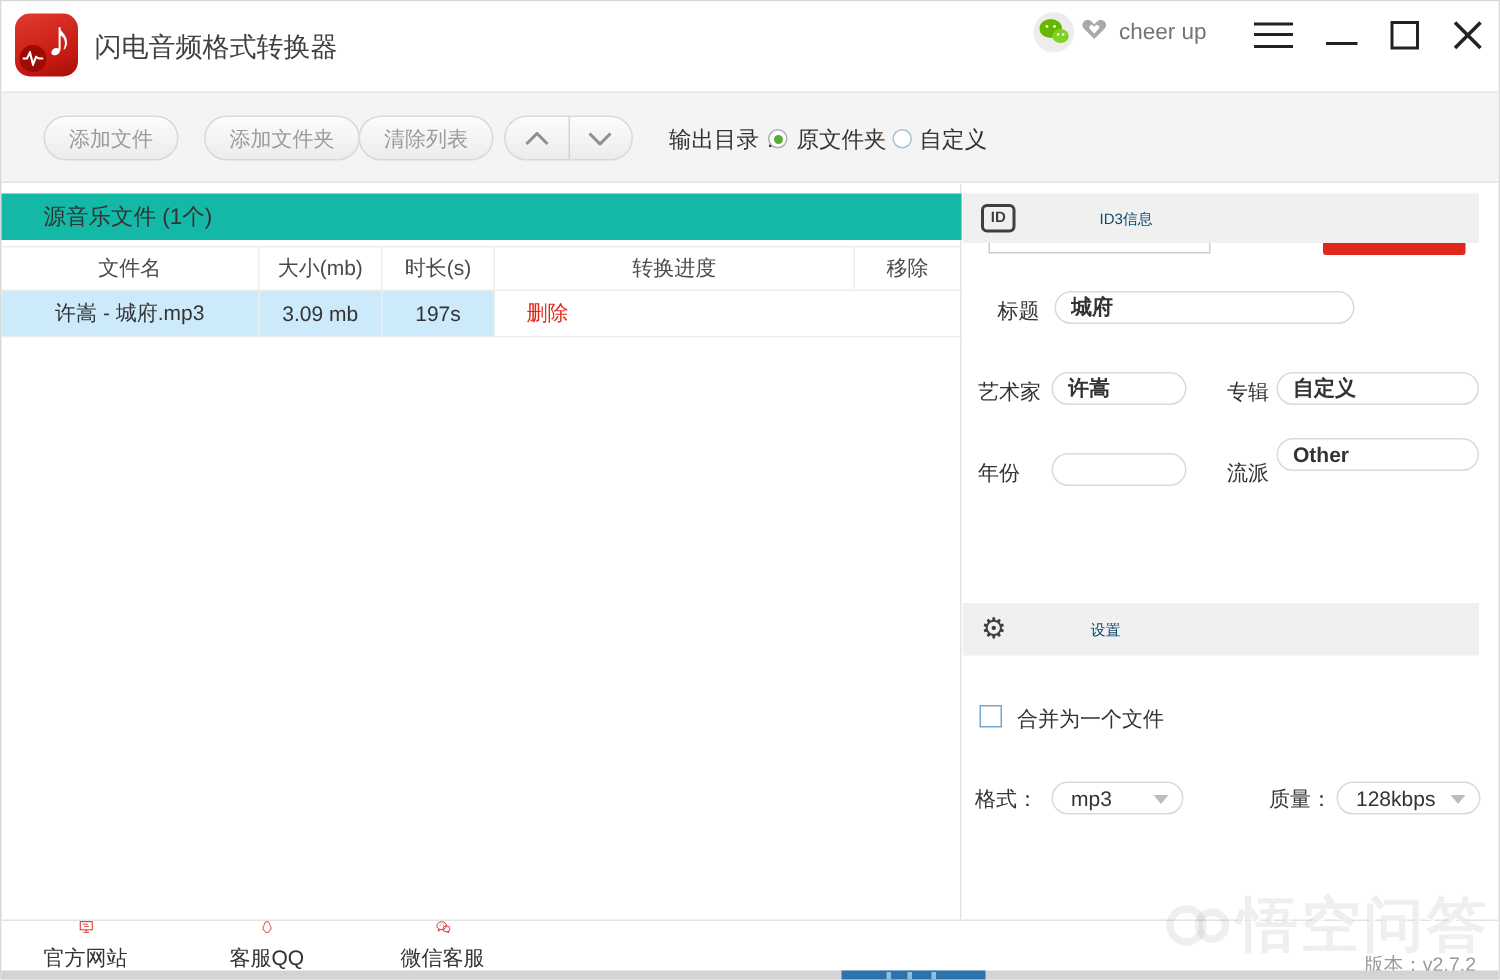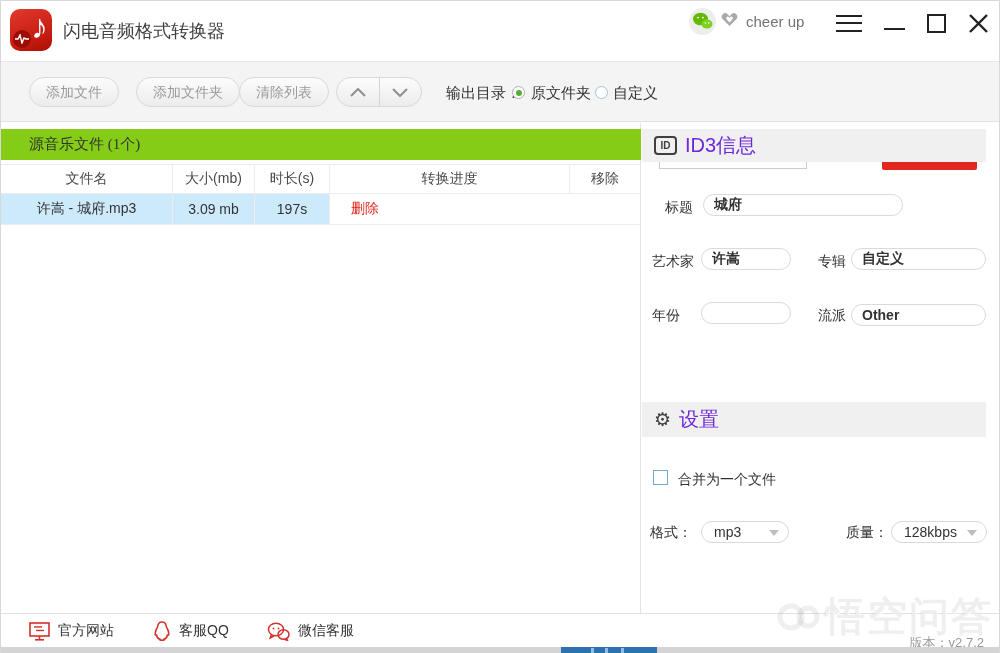--- a/index.html
+++ b/index.html
@@ -40,52 +40,52 @@
   .radio.unchecked { border:1px solid #a4c2d6; }
   .radio-label { position:absolute; top:22px; font-size:15px; color:#333; cursor:pointer; }
   .path-input { position:absolute; left:658px; top:74px; width:148px; height:33px; border:1px solid #ccc; background:#fff; padding:0 6px; font-size:14px; }
   .folder-btn { position:absolute; left:836px; top:77px; cursor:pointer; }
   .start-btn { position:absolute; left:881px; top:75px; width:95px; height:33px; background:#e2281e; color:#fff;
                font-size:16px; border:none; border-radius:2px; cursor:pointer; letter-spacing:1px; }
 
   
   .main { position:absolute; left:0; top:122px; width:100%; height:490px; }
   .left-panel { position:absolute; left:0; top:0; width:640px; height:100%; border-right:1px solid #e3e3e3; }
-  .section-bar { background:#84cc16; display:flex; align-items:center;font-family:Liberation Serif, serif; }
+  .section-bar { background:#14b8a6; display:flex; align-items:center; }
   .list-header { position:absolute; left:0; top:6px; width:640px; height:31px; padding-left:28px; font-size:15px; color:#333; }
 
   .ftable { position:absolute; left:0; top:41px; width:640px; font-size:14px; }
   .trow { display:flex; width:640px; }
   .trow.head { height:30px; border-top:1px solid #ededed; border-bottom:1px solid #ededed; color:#4a4a4a; }
   .trow.data { height:31px; border-bottom:1px solid #ededed; color:#333; }
   .tcell { display:flex; align-items:center; justify-content:center; border-right:1px solid #ededed; }
   .tcell:last-child { border-right:none; }
   .c-name{ width:172px; } .c-size{ width:82px; } .c-dur{ width:75px; } .c-prog{ width:240px; } .c-rm{ width:70px; }
   .trow.data .hl { background:#cdeafb; }
   .del-link { color:#e0271c; cursor:pointer; }
 
   .right-panel { position:absolute; left:641px; top:0; width:359px; height:100%;padding-left:48px; }
   .rp-bar { position:absolute; left:0; height:33px; width:344px; background:#f0f0f0; display:flex; align-items:center; gap:8px; padding-left:12px; }
   .id-badge { width:23px; height:19px; border:2px solid #3f3f3f; border-radius:4px; font-size:10px; font-weight:bold;
               color:#3f3f3f; display:flex; align-items:center; justify-content:center; }
-  .rp-title { font-size:20px; color:#6d28d9; }
+  .rp-title { font-size:10px; color:#0c4a6e;margin-left:48px; }
   .fld-label { position:absolute; font-size:14px; color:#333; }
   .pill-input { position:absolute; height:22px; border:1px solid #dadada; border-radius:11px; background:#fff;
                 padding:0 10px; font-size:14px; color:#333; outline:none;font-weight:bold; }
   .gear { font-size:19px; color:#3f3f3f; line-height:1; }
   .chk { position:absolute; left:11px; top:347px; width:15px; height:15px; border:1px solid #79a7cb; background:#fff; cursor:pointer; }
   .chk-label { position:absolute; left:36px; top:348px; font-size:14px; color:#333; }
   .dd { position:absolute; height:22px; border:1px solid #d9d9d9; border-radius:11px; background:#fff;
         display:flex; align-items:center; padding-left:12px; font-size:14px; color:#333; cursor:pointer; }
   .dd .tri { position:absolute; right:9px; top:8px; width:0; height:0; border-left:5.5px solid transparent;
              border-right:5.5px solid transparent; border-top:6px solid #bdbdbd; }
 
   
   .footer { position:absolute; left:0; top:612px; width:100%; height:34px; background:#fff; border-top:1px solid #e2e2e2; }
-  .f-item { position:absolute; top:0; height:34px; display:flex; align-items:center; gap:8px; cursor:pointer; }
+  .f-item { position:absolute; top:0; height:34px; display:flex; align-items:center; gap:8px; cursor:pointer;flex-direction:column; }
   .f-label { font-size:14px; color:#333; }
   .version { position:absolute; right:15px; top:20px; font-size:13px; color:#999; }
   .bottom-strip { position:absolute; left:0; top:646px; width:100%; height:7px; background:#d4d4d4; }
   .blue-bar { position:absolute; left:560px; top:646px; width:96px; height:7px; background:#2b72ae; }
   .blue-bar i { position:absolute; top:1px; width:3px; height:5px; background:#8fc0e2; }
 
   .watermark { position:absolute; right:6px; top:588px; display:flex; align-items:center; gap:4px;
                pointer-events:none; z-index:5; }
   .wm-text { font-size:40px; font-weight:bold; color:rgba(120,120,120,0.12);
              text-shadow:1px 1px 0 rgba(255,255,255,0.9); letter-spacing:2px; }
@@ -205,21 +205,21 @@
       <input class="pill-input" style="left: 61px; top: 71px; width: 200px;" type="text" value="城府">
 
       <span class="fld-label" style="left:10px; top:130px">艺术家</span>
       <input class="pill-input" style="left: 59px; top: 125px; width: 90px;" type="text" value="许嵩">
       <span class="fld-label" style="left:176px; top:130px">专辑</span>
       <input class="pill-input" style="left: 209px; top: 125px; width: 135px;" type="text" value="自定义">
 
       <span class="fld-label" style="left:10px; top:184px">年份</span>
       <input class="pill-input" style="left: 59px; top: 179px; width: 90px;" type="text" value="">
       <span class="fld-label" style="left:176px; top:184px">流派</span>
-      <input class="pill-input" style="left: 209px; top: 181px; width: 135px;" type="text" value="Other">
+      <input class="pill-input" style="left: 209px; top: 169px; width: 135px;" type="text" value="Other">
 
       <div class="rp-bar" style="top:279px; height:35px">
         <span class="gear">⚙</span>
         <span class="rp-title">设置</span>
       </div>
 
       <span class="chk"></span>
       <span class="chk-label">合并为一个文件</span>
 
       <span class="fld-label" style="left:8px; top:401px">格式：</span>

